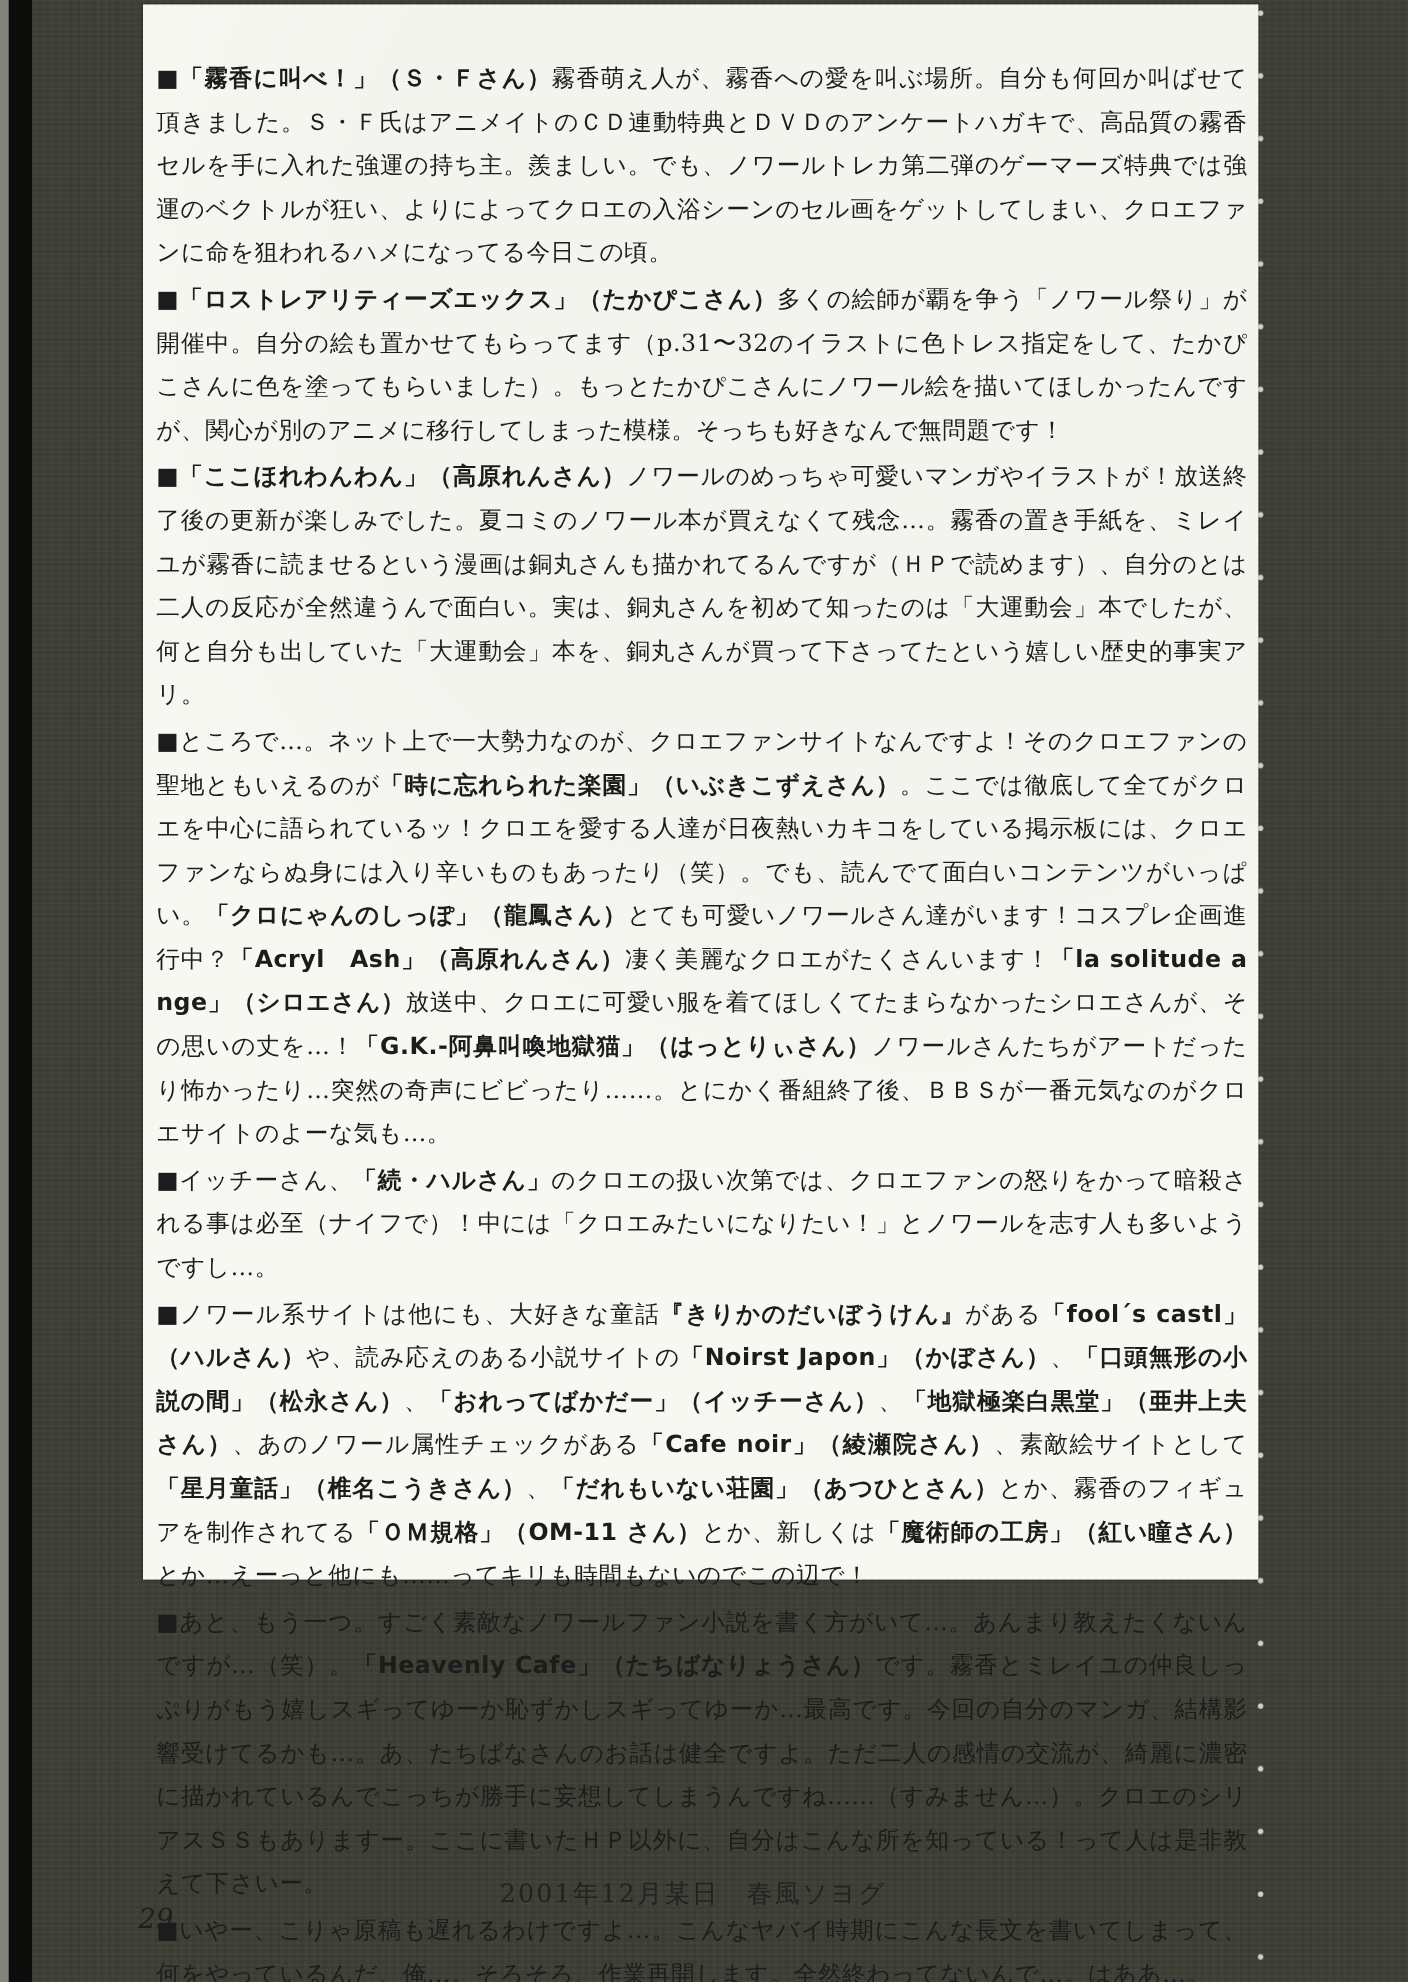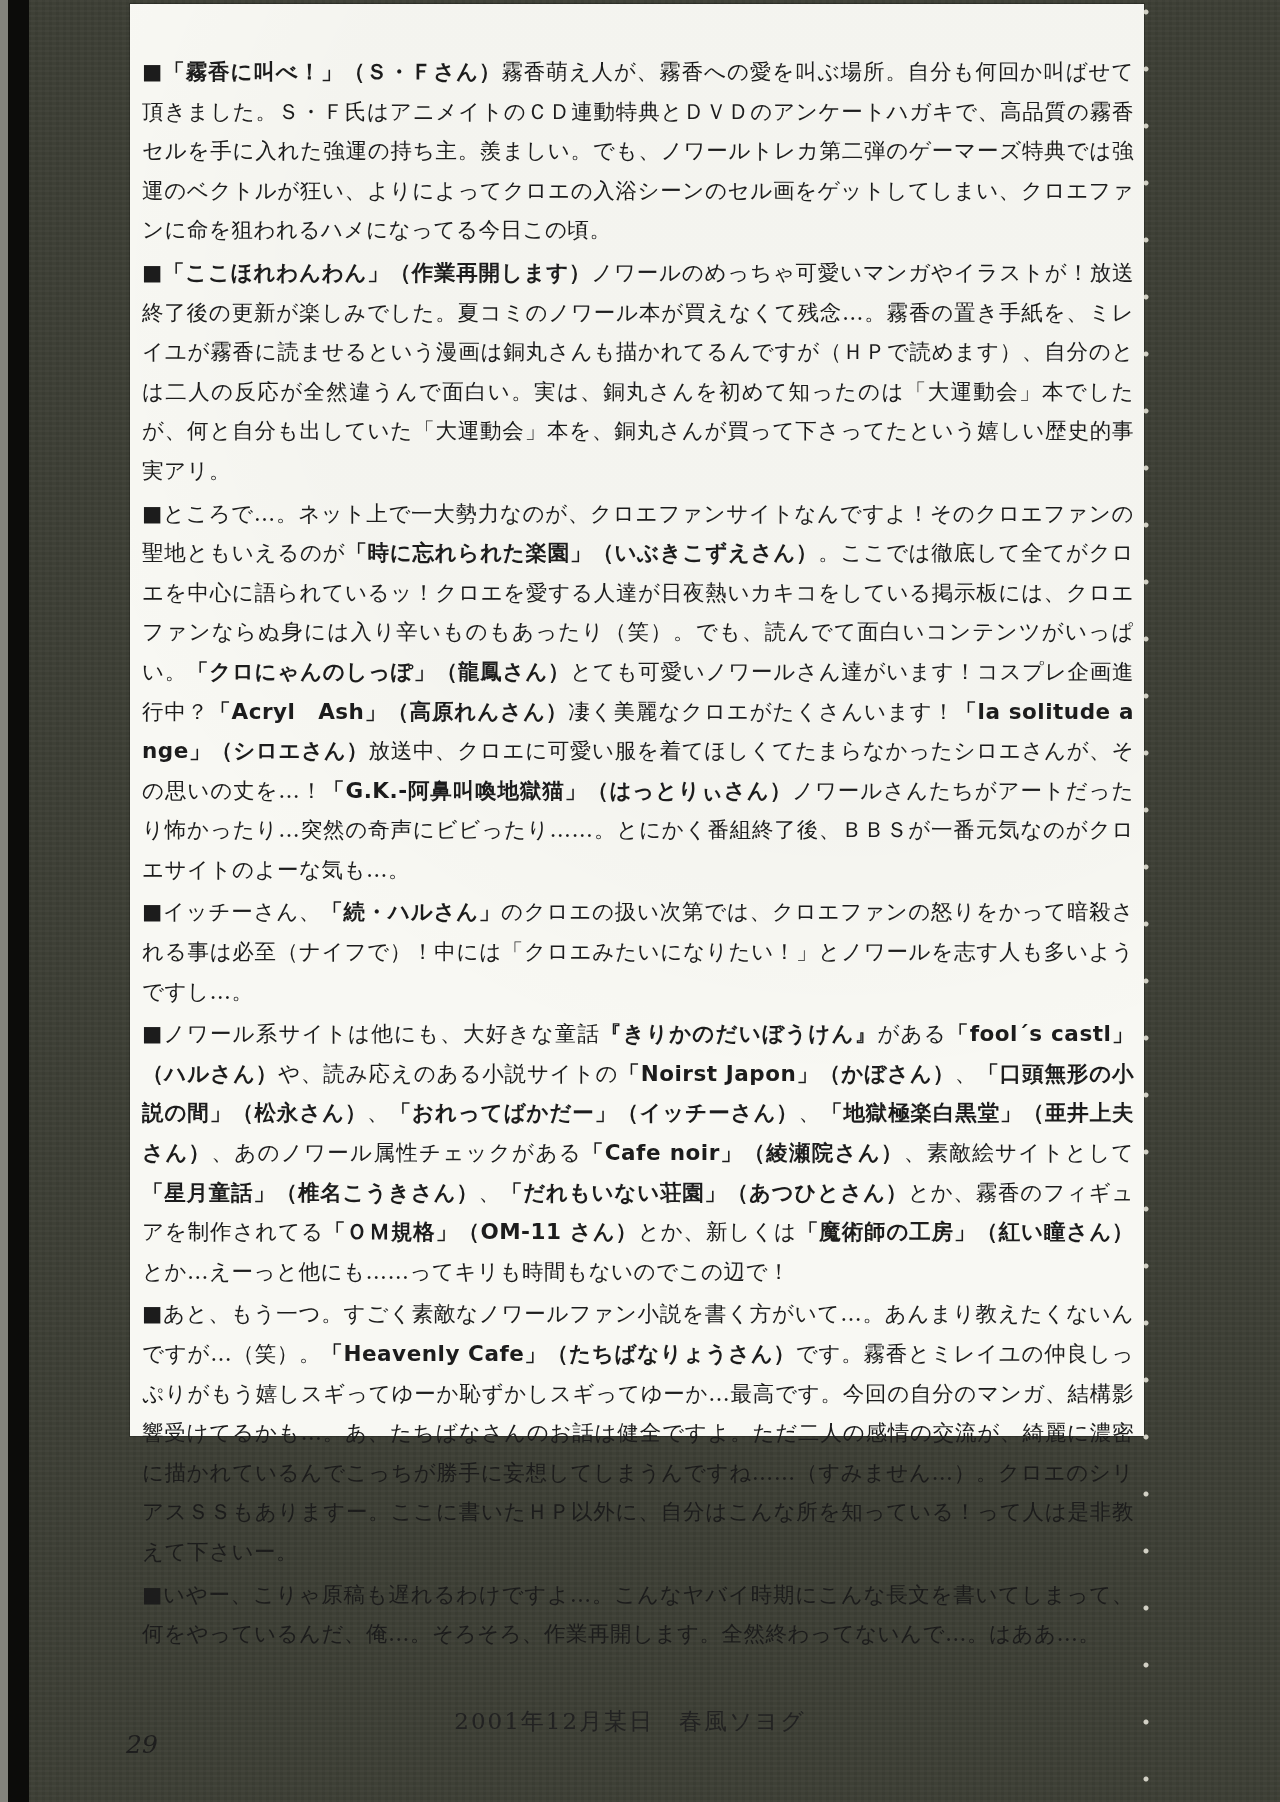--- a/index.html
+++ b/index.html
@@ -88,21 +88,22 @@
 </head>
 <body>
 
 <div class="scan">
   <div class="edge-sliver"></div>
   <div class="black-strip"></div>
 
   <div class="page">
     <div class="article">
         <p class="para"><span class="run">■</span><span class="run bold">「霧香に叫べ！」（Ｓ・Ｆさん）</span><span class="run">霧香萌え人が、霧香への愛を叫ぶ場所。自分も何回か叫ばせて頂きました。Ｓ・Ｆ氏はアニメイトのＣＤ連動特典とＤＶＤのアンケートハガキで、高品質の霧香セルを手に入れた強運の持ち主。羨ましい。でも、ノワールトレカ第二弾のゲーマーズ特典では強運のベクトルが狂い、よりによってクロエの入浴シーンのセル画をゲットしてしまい、クロエファンに命を狙われるハメになってる今日この頃。</span></p>
-        <p class="para"><span class="run">■</span><span class="run bold">「ここほれわんわん」（作業再開します）</span><span class="run">ノワールのめっちゃ可愛いマンガやイラストが！放送終了後の更新が楽しみでした。夏コミのノワール本が買えなくて残念…。霧香の置き手紙を、ミレイユが霧香に読ませるという漫画は銅丸さんも描かれてるんですが（ＨＰで読めます）、自分のとは二人の反応が全然違うんで面白い。実は、銅丸さんを初めて知ったのは「大運動会」本でしたが、何と自分も出していた「大運動会」本を、銅丸さんが買って下さってたという嬉しい歴史的事実アリ。</span></p>
+        <p class="para"><span class="run">■</span><span class="run bold">「ロストレアリティーズエックス」（たかぴこさん）</span><span class="run">多くの絵師が覇を争う「ノワール祭り」が開催中。自分の絵も置かせてもらってます（p.31〜32のイラストに色トレス指定をして、たかぴこさんに色を塗ってもらいました）。もっとたかぴこさんにノワール絵を描いてほしかったんですが、関心が別のアニメに移行してしまった模様。そっちも好きなんで無問題です！</span></p>
+        <p class="para"><span class="run">■</span><span class="run bold">「ここほれわんわん」（高原れんさん）</span><span class="run">ノワールのめっちゃ可愛いマンガやイラストが！放送終了後の更新が楽しみでした。夏コミのノワール本が買えなくて残念…。霧香の置き手紙を、ミレイユが霧香に読ませるという漫画は銅丸さんも描かれてるんですが（ＨＰで読めます）、自分のとは二人の反応が全然違うんで面白い。実は、銅丸さんを初めて知ったのは「大運動会」本でしたが、何と自分も出していた「大運動会」本を、銅丸さんが買って下さってたという嬉しい歴史的事実アリ。</span></p>
         <p class="para"><span class="run">■ところで…。ネット上で一大勢力なのが、クロエファンサイトなんですよ！そのクロエファンの聖地ともいえるのが</span><span class="run bold">「時に忘れられた楽園」（いぶきこずえさん）</span><span class="run">。ここでは徹底して全てがクロエを中心に語られているッ！クロエを愛する人達が日夜熱いカキコをしている掲示板には、クロエファンならぬ身には入り辛いものもあったり（笑）。でも、読んでて面白いコンテンツがいっぱい。</span><span class="run bold">「クロにゃんのしっぽ」（龍鳳さん）</span><span class="run">とても可愛いノワールさん達がいます！コスプレ企画進行中？</span><span class="run bold">「Acryl　Ash」（高原れんさん）</span><span class="run">凄く美麗なクロエがたくさんいます！</span><span class="run bold">「la solitude ange」（シロエさん）</span><span class="run">放送中、クロエに可愛い服を着てほしくてたまらなかったシロエさんが、その思いの丈を…！</span><span class="run bold">「G.K.-阿鼻叫喚地獄猫」（はっとりぃさん）</span><span class="run">ノワールさんたちがアートだったり怖かったり…突然の奇声にビビったり……。とにかく番組終了後、ＢＢＳが一番元気なのがクロエサイトのよーな気も…。</span></p>
         <p class="para"><span class="run">■イッチーさん、</span><span class="run bold">「続・ハルさん」</span><span class="run">のクロエの扱い次第では、クロエファンの怒りをかって暗殺される事は必至（ナイフで）！中には「クロエみたいになりたい！」とノワールを志す人も多いようですし…。</span></p>
         <p class="para"><span class="run">■ノワール系サイトは他にも、大好きな童話</span><span class="run bold">『きりかのだいぼうけん』</span><span class="run">がある</span><span class="run bold">「fool´s castl」（ハルさん）</span><span class="run">や、読み応えのある小説サイトの</span><span class="run bold">「Noirst Japon」（かぼさん）</span><span class="run">、</span><span class="run bold">「口頭無形の小説の間」（松永さん）</span><span class="run">、</span><span class="run bold">「おれってばかだー」（イッチーさん）</span><span class="run">、</span><span class="run bold">「地獄極楽白黒堂」（亜井上夫さん）</span><span class="run">、あのノワール属性チェックがある</span><span class="run bold">「Cafe noir」（綾瀬院さん）</span><span class="run">、素敵絵サイトとして</span><span class="run bold">「星月童話」（椎名こうきさん）</span><span class="run">、</span><span class="run bold">「だれもいない荘園」（あつひとさん）</span><span class="run">とか、霧香のフィギュアを制作されてる</span><span class="run bold">「ＯＭ規格」（OM-11 さん）</span><span class="run">とか、新しくは</span><span class="run bold">「魔術師の工房」（紅い瞳さん）</span><span class="run">とか…えーっと他にも……ってキリも時間もないのでこの辺で！</span></p>
         <p class="para"><span class="run">■あと、もう一つ。すごく素敵なノワールファン小説を書く方がいて…。あんまり教えたくないんですが…（笑）。</span><span class="run bold">「Heavenly Cafe」（たちばなりょうさん）</span><span class="run">です。霧香とミレイユの仲良しっぷりがもう嬉しスギってゆーか恥ずかしスギってゆーか…最高です。今回の自分のマンガ、結構影響受けてるかも…。あ、たちばなさんのお話は健全ですよ。ただ二人の感情の交流が、綺麗に濃密に描かれているんでこっちが勝手に妄想してしまうんですね……（すみません…）。クロエのシリアスＳＳもありますー。ここに書いたＨＰ以外に、自分はこんな所を知っている！って人は是非教えて下さいー。</span></p>
         <p class="para"><span class="run">■いやー、こりゃ原稿も遅れるわけですよ…。こんなヤバイ時期にこんな長文を書いてしまって、何をやっているんだ、俺…。そろそろ、作業再開します。全然終わってないんで…。はああ…。</span></p>
       </div>
 
     <div class="footer-credit">2001年12月某日　春風ソヨグ</div>
 
     <div class="page-number">29</div>

